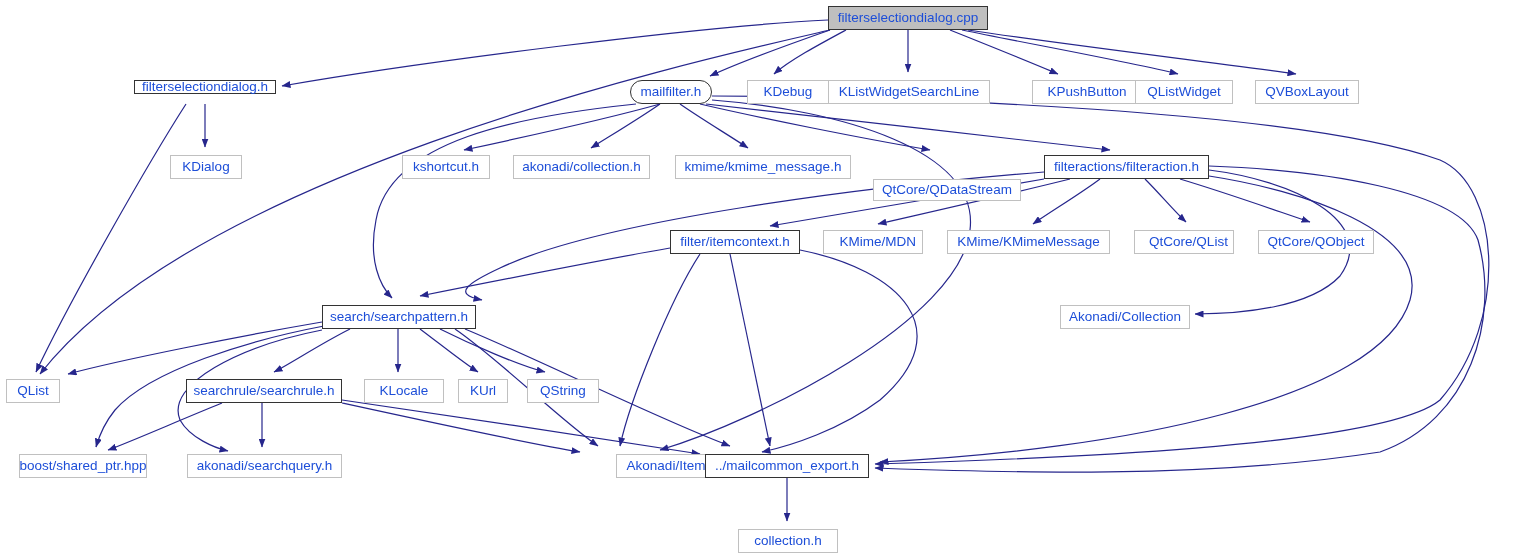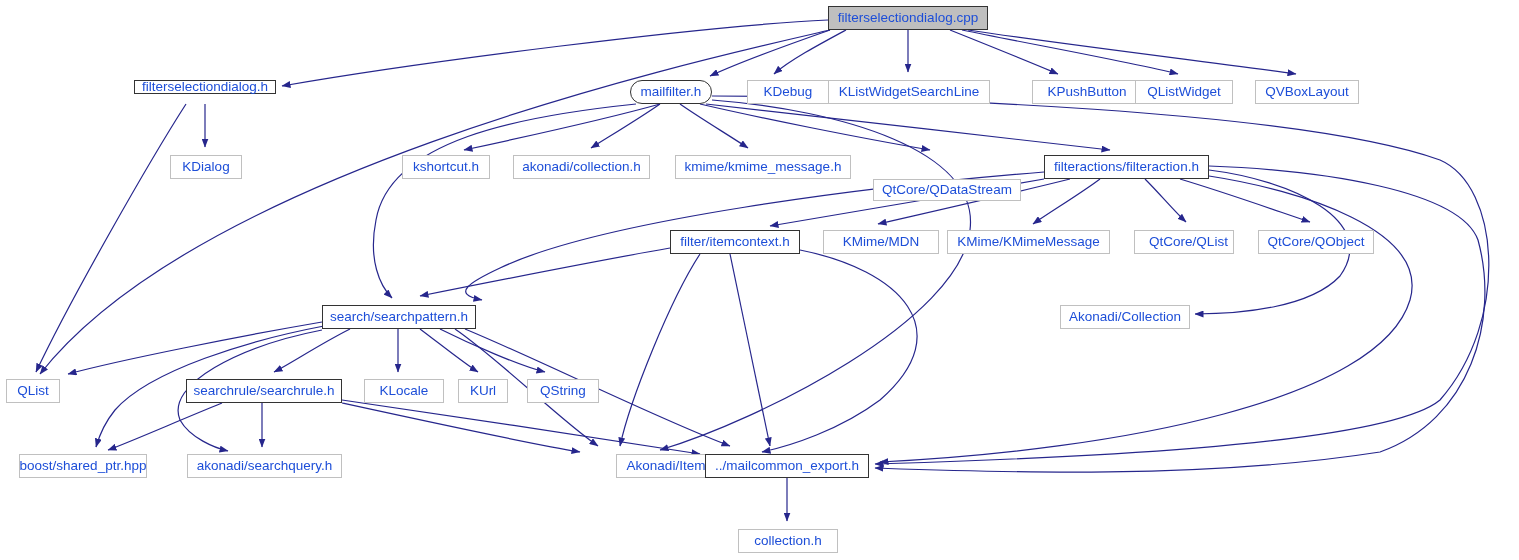--- a/index.html
+++ b/index.html
@@ -147,21 +147,21 @@
       </div>
       <div class="node-box" style="left: 873px; top: 155px; width: 148px; height: 22px; margin-top: 24px;">
         <span class="node-label">QtCore/QDataStream</span>
       </div>
       <div class="node-box emph" style="left: 1044px; top: 155px; width: 165px; height: 24px;">
         <span class="node-label">filteractions/filteraction.h</span>
       </div>
       <div class="node-box emph" style="left: 670px; top: 230px; width: 130px; height: 24px;">
         <span class="node-label">filter/itemcontext.h</span>
       </div>
-      <div class="node-box" style="left: 823px; top: 230px; width: 116px; height: 24px;">
+      <div class="node-box" style="left: 823px; top: 230px; width: 100px; height: 24px; justify-content: flex-end;">
         <span class="node-label">KMime/MDN</span>
       </div>
       <div class="node-box" style="left: 947px; top: 230px; width: 163px; height: 24px;">
         <span class="node-label">KMime/KMimeMessage</span>
       </div>
       <div class="node-box" style="left: 1134px; top: 230px; width: 100px; height: 24px; padding-left: 9px;">
         <span class="node-label">QtCore/QList</span>
       </div>
       <div class="node-box" style="left: 1258px; top: 230px; width: 116px; height: 24px;">
         <span class="node-label">QtCore/QObject</span>

